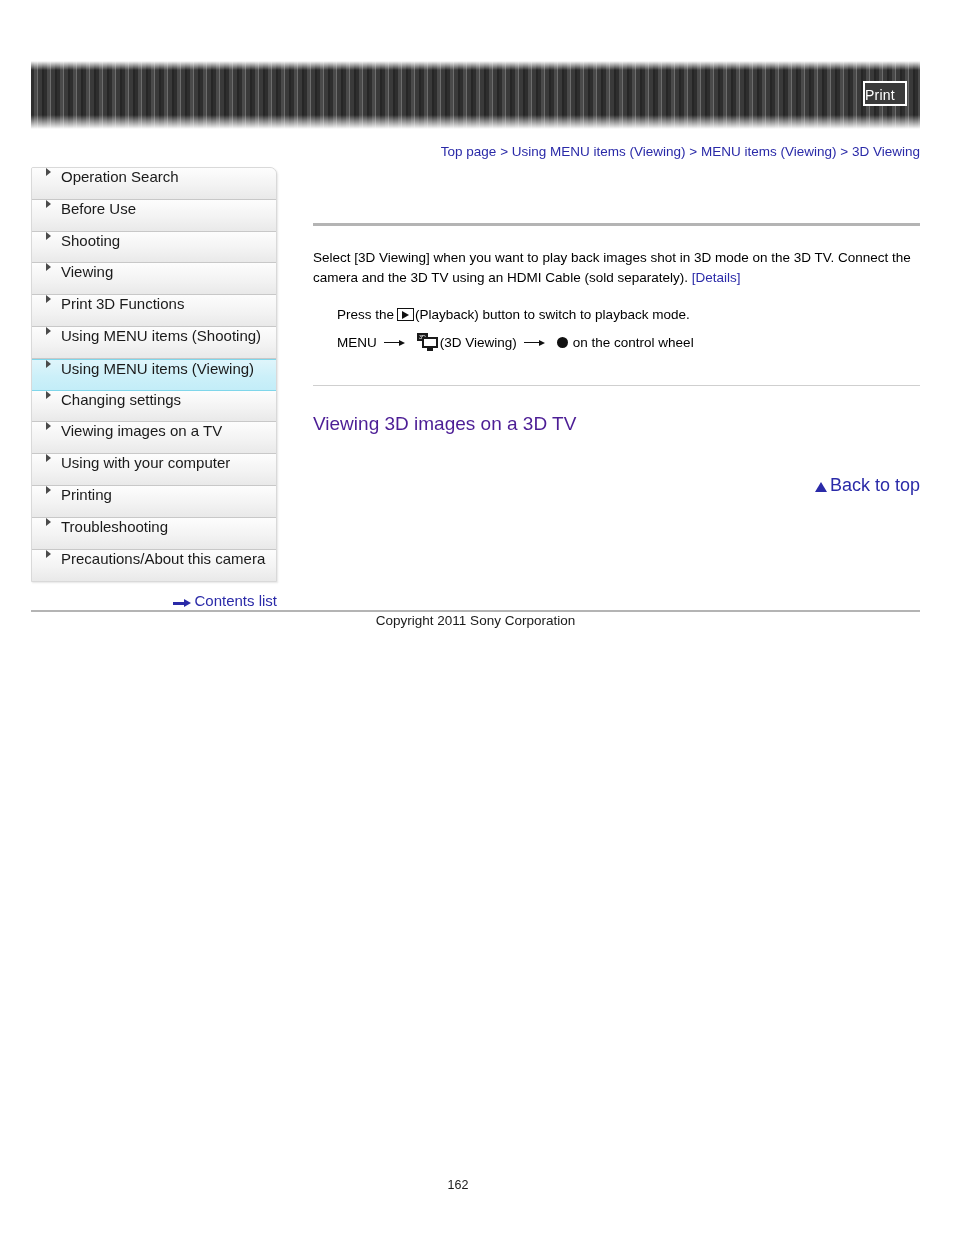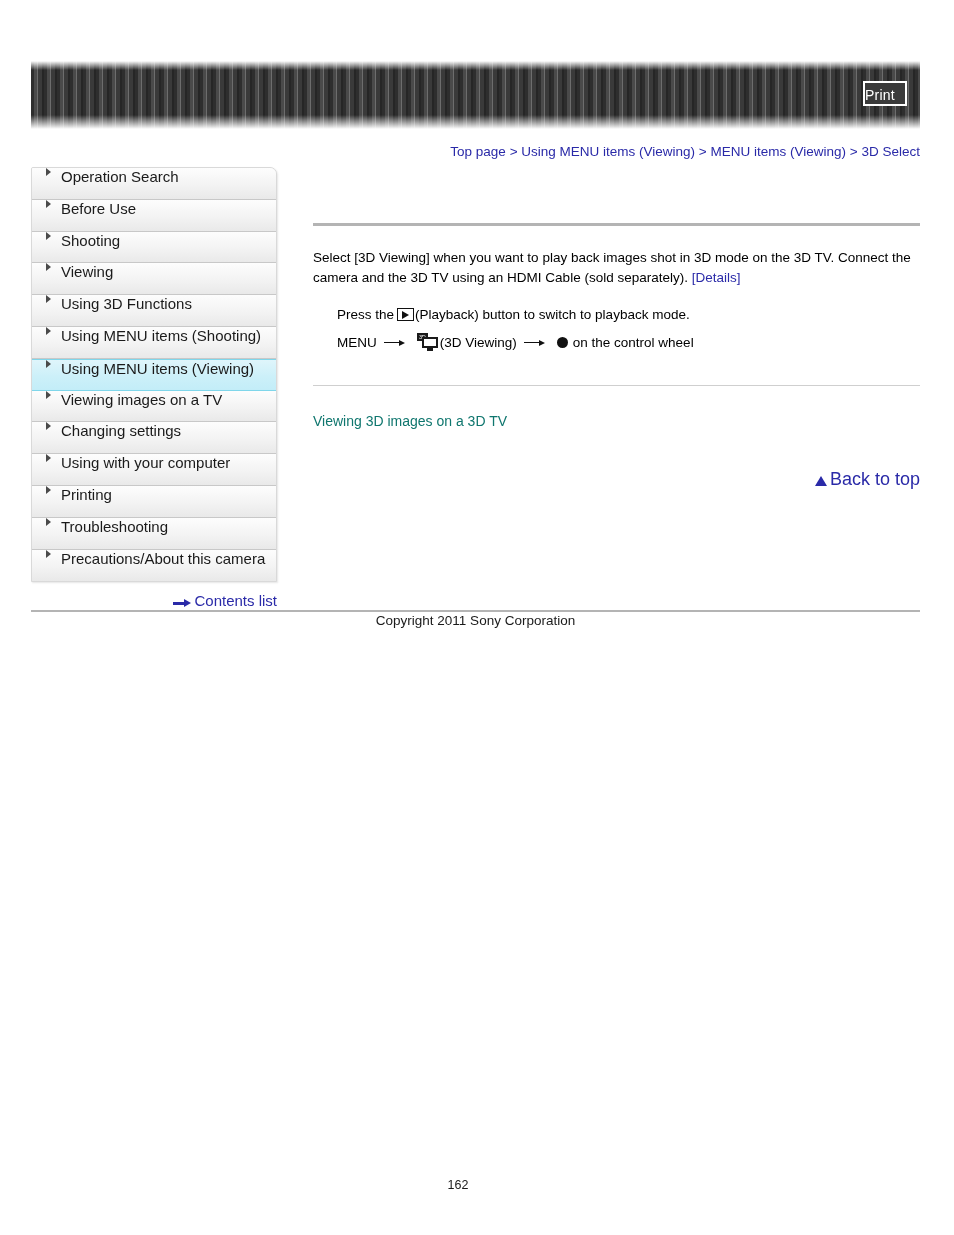--- a/index.html
+++ b/index.html
@@ -267,22 +267,22 @@
     flex: none;
   }
 
   .rule-thin {
     height: 1px;
     background: #cfcfcf;
     margin-top: 28px;
   }
   .section-link {
     margin-top: 27px;
-    font-size: 14px;
-    color: #0f766e;
+    font-size: 19px;
+    color: #4c1d95;
   }
   .back-to-top {
     margin-top: 40px;
     text-align: right;
     font-size: 18px;
     color: #2a2aa8;
     white-space: nowrap;
   }
   .triangle-up-icon {
     display: inline-block;
@@ -330,21 +330,21 @@
   <div class="print-button">Print</div>
 </div>
 
 <div class="breadcrumb">
   <span class="crumb">Top page</span>
   <span class="sep">&gt;</span>
   <span class="crumb">Using MENU items (Viewing)</span>
   <span class="sep">&gt;</span>
   <span class="crumb">MENU items (Viewing)</span>
   <span class="sep">&gt;</span>
-  <span class="crumb">3D Select</span>
+  <span class="crumb">3D Viewing</span>
 </div>
 
 <nav class="sidebar" id="sidebar">
     <div class="nav-item">
       <span class="nav-bullet"></span>
       <span>Operation Search</span>
     </div>
     <div class="nav-item">
       <span class="nav-bullet"></span>
       <span>Before Use</span>
@@ -352,37 +352,37 @@
     <div class="nav-item">
       <span class="nav-bullet"></span>
       <span>Shooting</span>
     </div>
     <div class="nav-item">
       <span class="nav-bullet"></span>
       <span>Viewing</span>
     </div>
     <div class="nav-item">
       <span class="nav-bullet"></span>
-      <span>Using 3D Functions</span>
+      <span>Print 3D Functions</span>
     </div>
     <div class="nav-item">
       <span class="nav-bullet"></span>
       <span>Using MENU items (Shooting)</span>
     </div>
     <div class="nav-item active">
       <span class="nav-bullet"></span>
       <span>Using MENU items (Viewing)</span>
     </div>
     <div class="nav-item">
       <span class="nav-bullet"></span>
+      <span>Changing settings</span>
+    </div>
+    <div class="nav-item">
+      <span class="nav-bullet"></span>
       <span>Viewing images on a TV</span>
-    </div>
-    <div class="nav-item">
-      <span class="nav-bullet"></span>
-      <span>Changing settings</span>
     </div>
     <div class="nav-item">
       <span class="nav-bullet"></span>
       <span>Using with your computer</span>
     </div>
     <div class="nav-item">
       <span class="nav-bullet"></span>
       <span>Printing</span>
     </div>
     <div class="nav-item">

